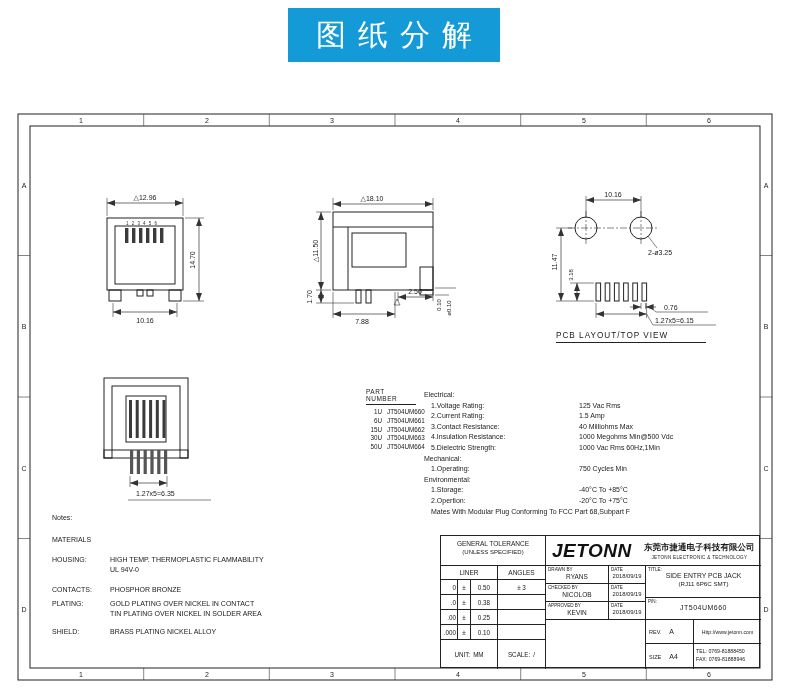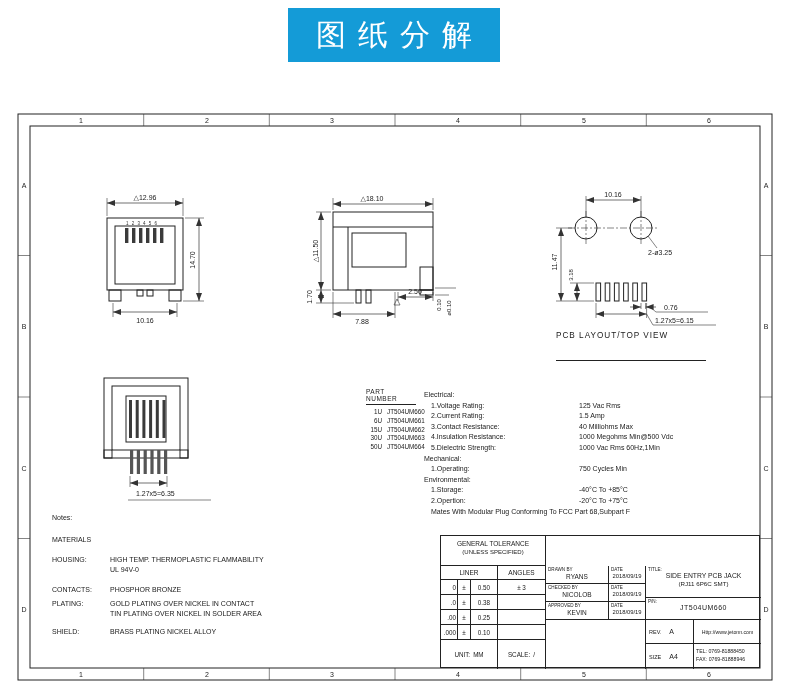--- a/index.html
+++ b/index.html
@@ -14,21 +14,21 @@
   .d7{font-size:7px}
   .d6{font-size:6px}
   .pinlab{font-size:4.5px;letter-spacing:3.2px;fill:#333}
   .ln{stroke:#222;stroke-width:1;fill:none}
   .tn{stroke:#333;stroke-width:0.6;fill:none}
   .dm{stroke:#333;stroke-width:0.7;fill:none}
   .cl{stroke:#333;stroke-width:0.6;fill:none;stroke-dasharray:7 2 2 2}
   .dark{fill:#3a3a3a;stroke:none}
   .mid{fill:#555;stroke:none}
   .caption{position:absolute;left:556px;top:331px;width:150px;font-size:8.2px;letter-spacing:1px;
-           white-space:nowrap;padding-bottom:20px;border-bottom:1px solid #222}
+           white-space:nowrap;padding-bottom:2px;border-bottom:1px solid #222}
   .pn-wrap{position:absolute;left:366px;top:388px}
   .pn-title{font-size:6.5px;letter-spacing:.5px;border-bottom:1px solid #222;padding-bottom:2px;margin-bottom:3px;width:50px}
   .pn-row{display:flex;font-size:6.3px;line-height:8.8px;white-space:nowrap}
   .pn-code{width:16px;text-align:right;margin-right:5px}
   .specs{position:absolute;left:424px;top:390px;width:335px}
   .sp-h{font-size:7px;line-height:10.6px}
   .sp-r{display:flex;font-size:7px;line-height:10.6px;padding-left:7px;white-space:nowrap}
   .sp-l{width:148px;flex-shrink:0}
   .sp-f{font-size:7px;line-height:10.6px;padding-left:7px;white-space:nowrap}
   .nt{position:absolute;font-size:7px;white-space:nowrap}
@@ -298,20 +298,27 @@
   <div class="nt" style="left:52px;top:628px">SHIELD:</div>
   <div class="nt" style="left:110px;top:628px">BRASS PLATING NICKEL ALLOY</div>
 
   <div id="tblock">
 
     <div class="cell bR bB" style="left:0;top:0;width:105px;height:30px;text-align:center;padding-top:4px">
       <div style="font-size:6.5px">GENERAL TOLERANCE</div>
       <div style="font-size:6px;margin-top:2px">(UNLESS SPECIFIED)</div>
     </div>
 
+    <div class="cell bB" style="left:105px;top:0;width:215px;height:30px;display:flex;align-items:center">
+      <div class="logo">JETONN</div>
+      <div style="flex:1;text-align:center">
+        <div class="co-cn">东莞市捷通电子科技有限公司</div>
+        <div class="co-en">JETONN ELECTRONIC &amp; TECHNOLOGY</div>
+      </div>
+    </div>
 
     <div class="cell bR bB cc" style="left:0;top:30px;width:57px;height:14px;font-size:6.5px">LINER</div>
     <div class="cell bR bB cc" style="left:57px;top:30px;width:48px;height:14px;font-size:6.5px">ANGLES</div>
 
     <div class="cell bR bB" style="left:0;top:44px;width:57px;height:15px">
       <div class="tolrow">
           <span class="v">0</span>
           <span class="pm">±</span>
           <span class="t">0.50</span>
         </div>

